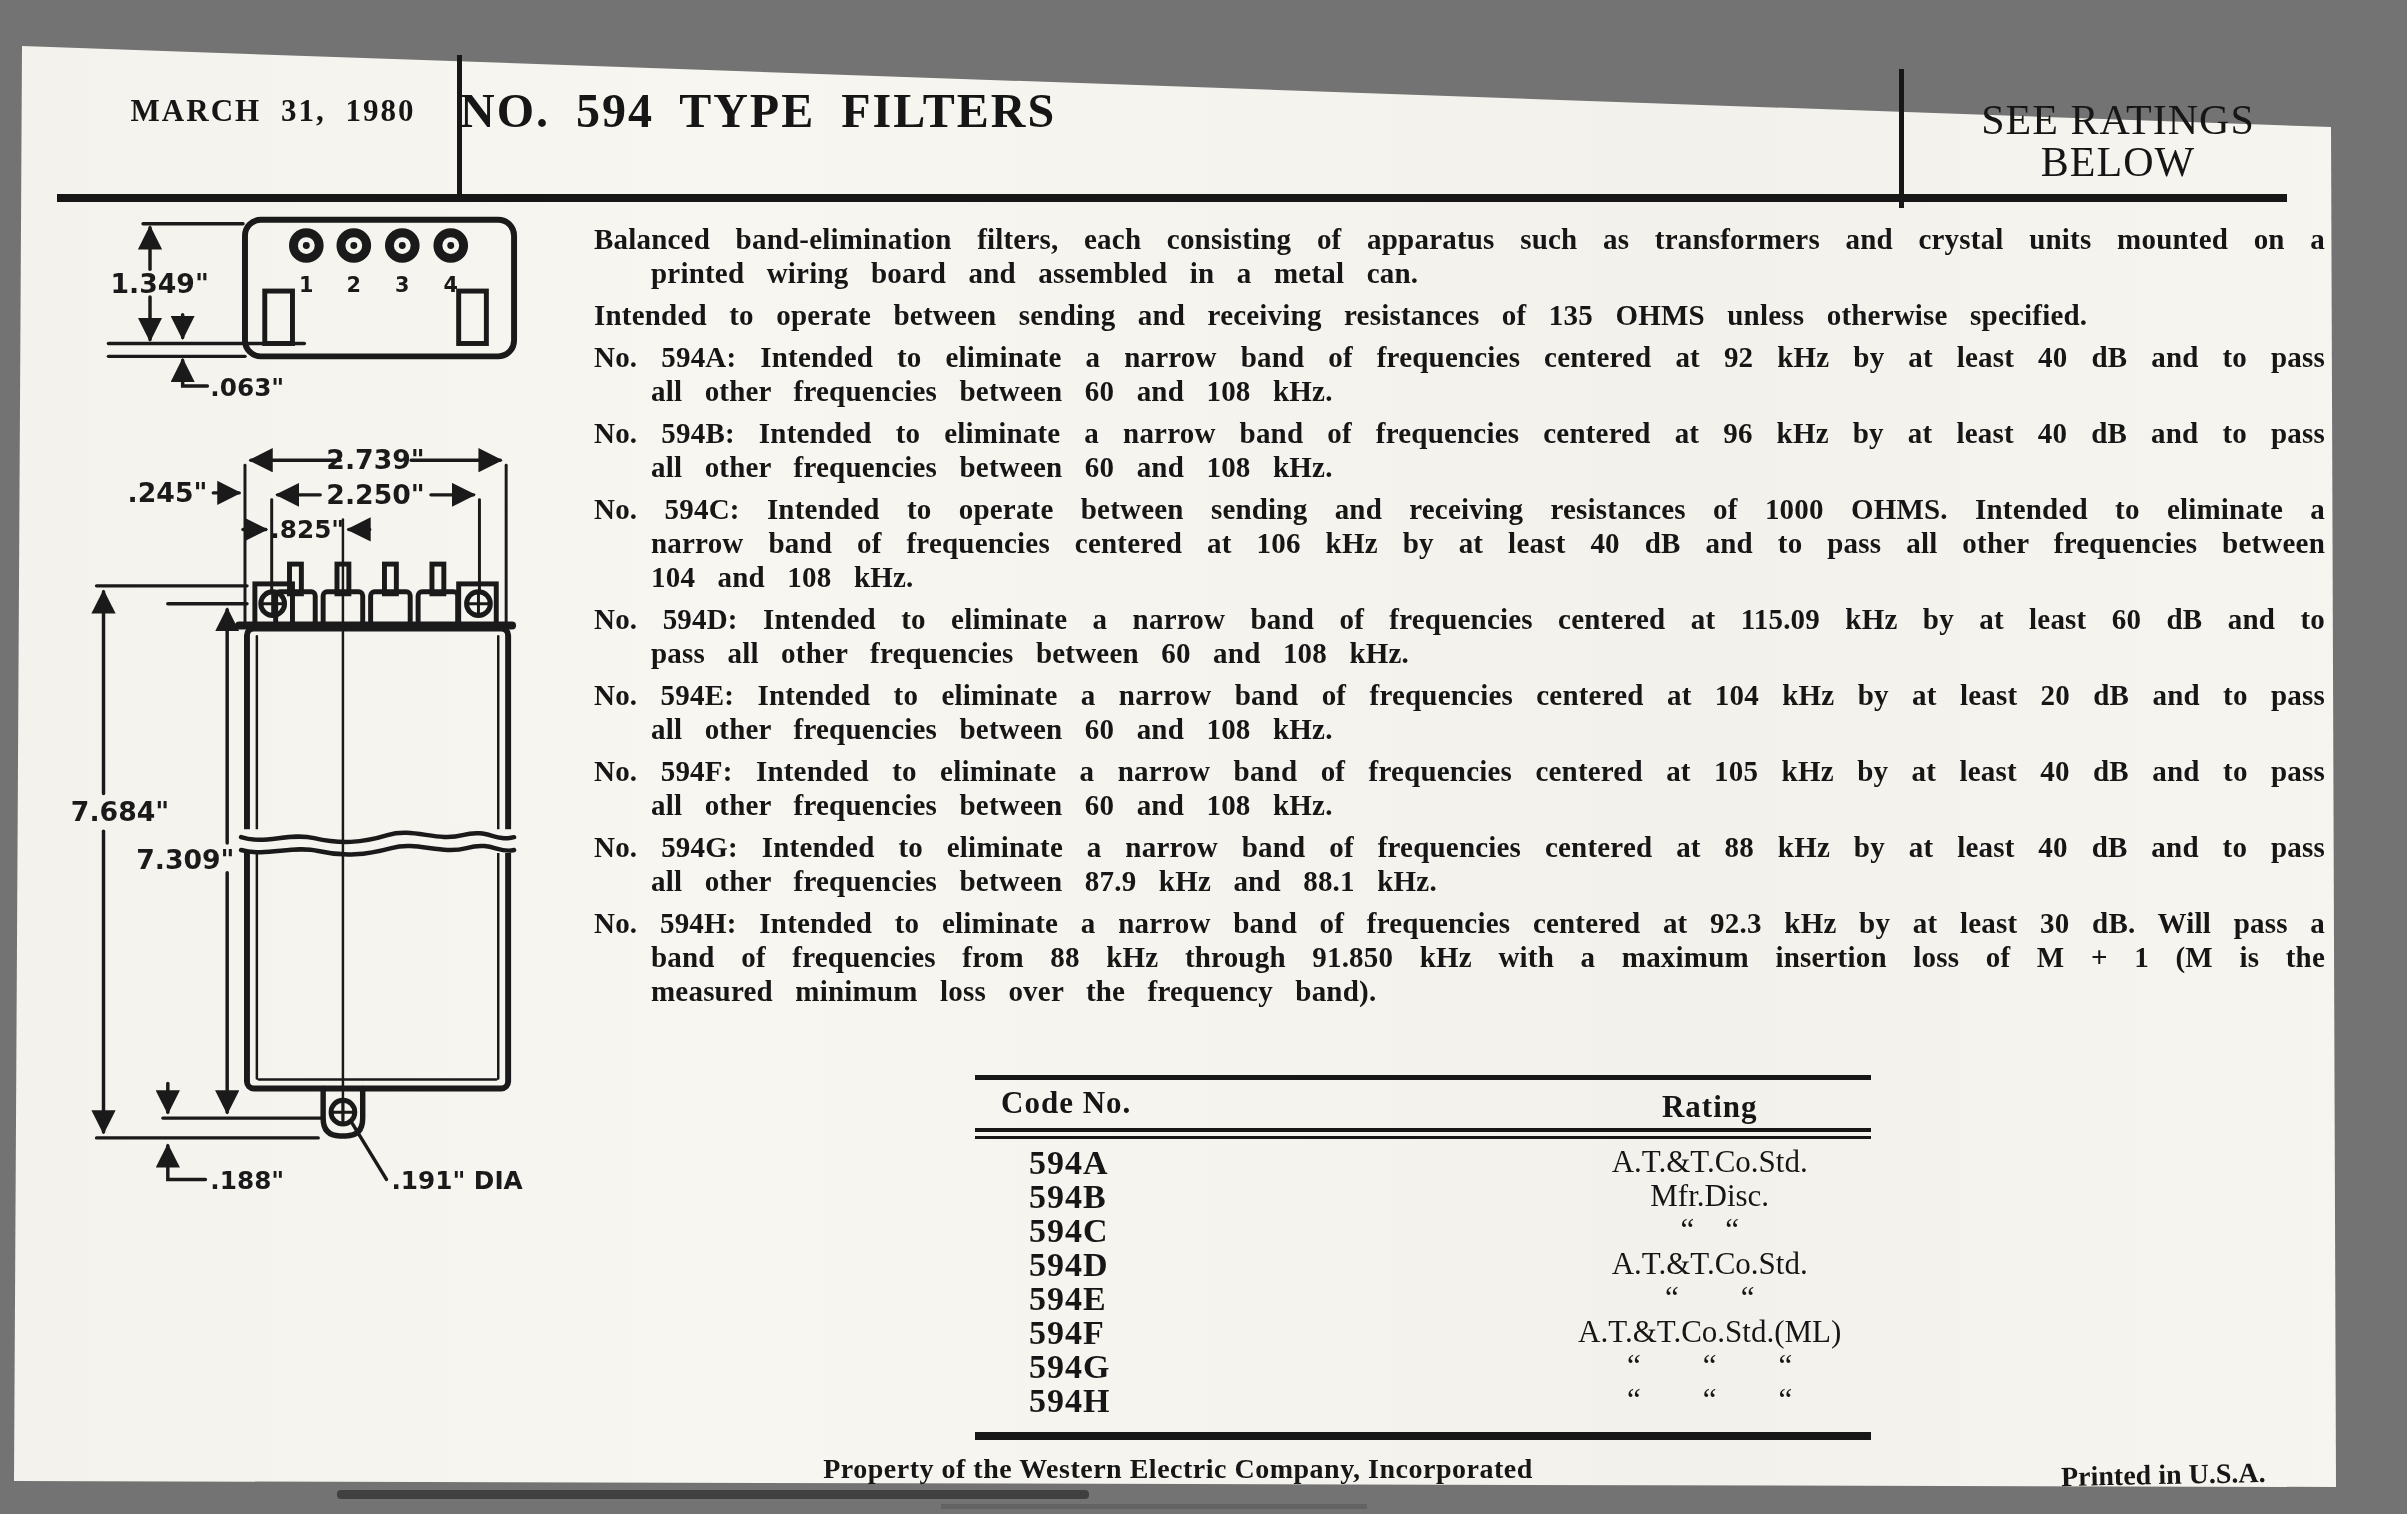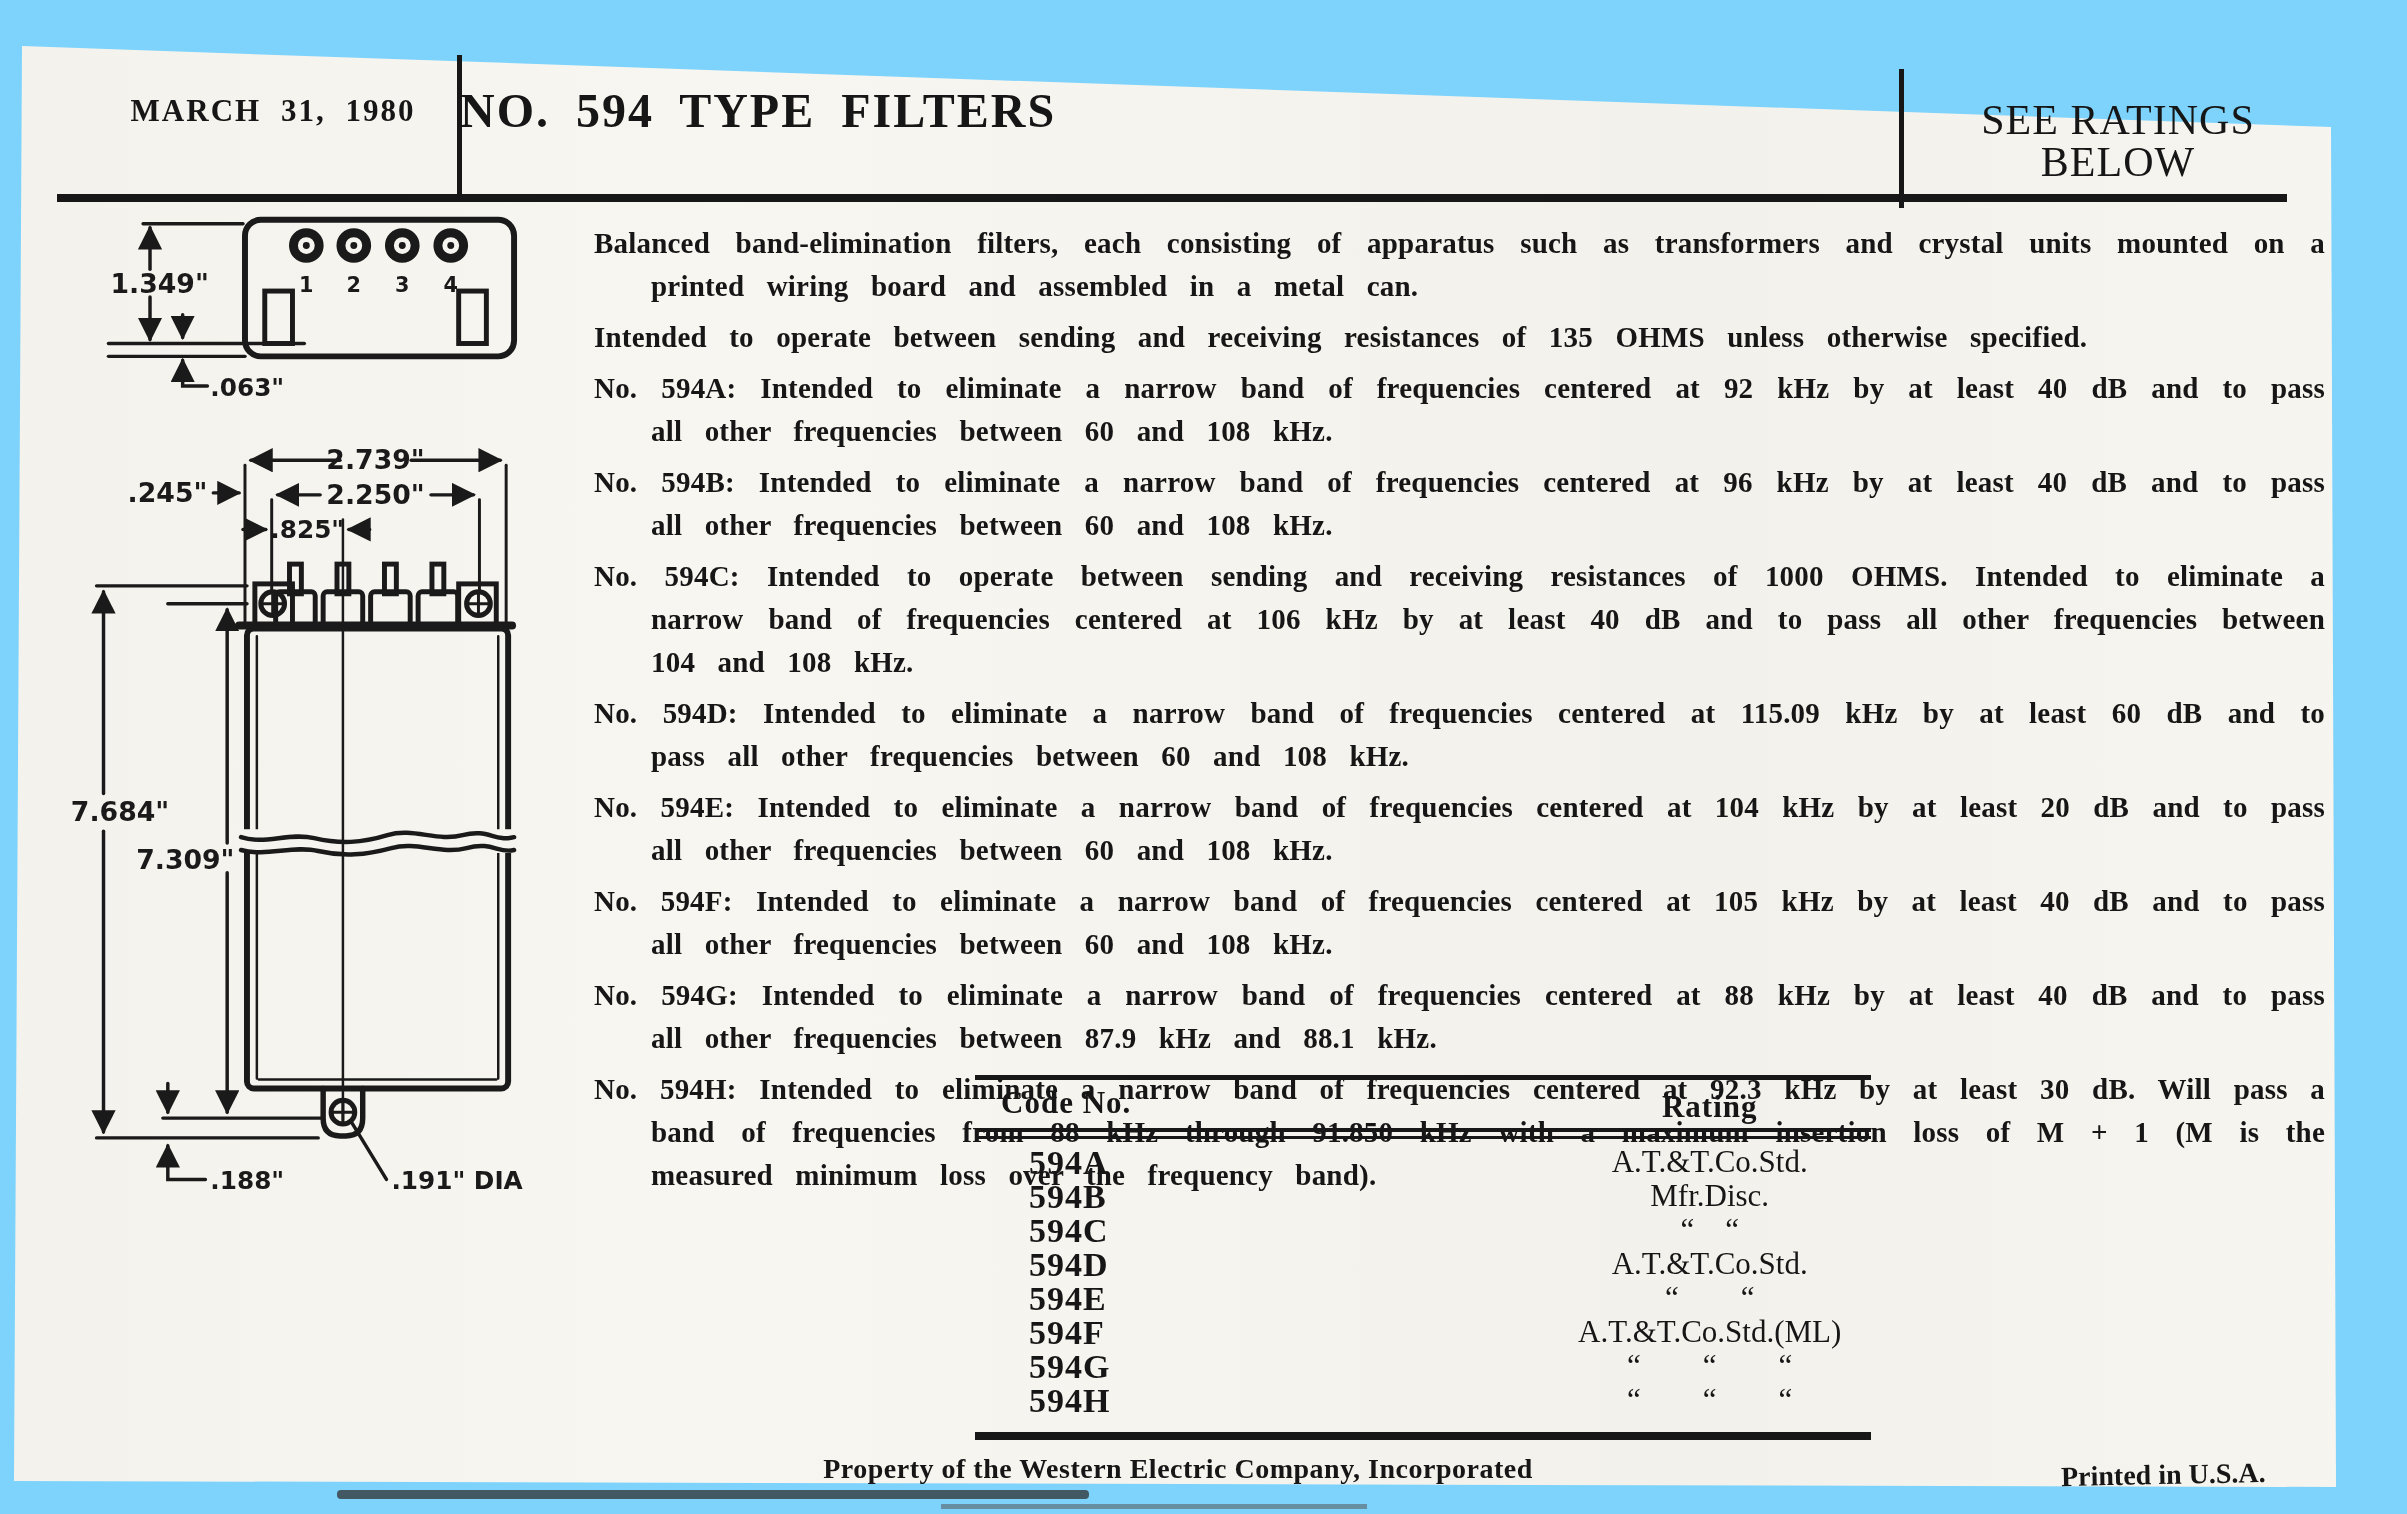--- a/index.html
+++ b/index.html
@@ -1,16 +1,16 @@
 <!DOCTYPE html>
 <html><head>
 <meta charset="utf-8">
 <style>
   html,body{margin:0;padding:0;background:#070707;}
-  .stage{position:relative;width:2408px;height:1515px;background:#7dd3fc;overflow:hidden;
+  .stage{position:relative;width:2408px;height:1515px;background:#737373;overflow:hidden;
          font-family:"Liberation Serif","DejaVu Serif",serif;color:#161616;}
   .paper{position:absolute;left:0;top:0;width:2408px;height:1515px;
          background:linear-gradient(90deg,#f4f2ec,#f8f6f1 30%,#f3f1eb 70%,#f7f5ef);
          clip-path:polygon(22px 46px,2331px 127px,2336px 1487px,14px 1481px);z-index:0;}
   .smudge{position:absolute;background:#2f2f2f;opacity:.75;border-radius:4px;z-index:2;}
   .dash-mark{position:absolute;background:#555;opacity:.55;z-index:2;}
 
   
   .hdr-date{position:absolute;left:89px;top:93px;width:368px;text-align:center;
             font-size:31px;font-weight:bold;letter-spacing:2px;word-spacing:10px;z-index:3;}
@@ -18,21 +18,21 @@
   .vdiv-left{left:457px;top:55px;height:141px;}
   .vdiv-right{left:1899px;top:69px;height:139px;}
   .hdr-title{position:absolute;left:460px;top:83px;width:1439px;text-align:left;
              font-size:48px;font-weight:bold;letter-spacing:2px;word-spacing:12px;z-index:3;}
   .hdr-ratings{position:absolute;left:1911px;top:99px;width:414px;text-align:center;
                font-size:42px;font-weight:normal;letter-spacing:1px;line-height:42px;z-index:3;}
   .hrule{position:absolute;left:57px;top:194px;width:2230px;height:8px;background:#171717;z-index:3;}
 
   
   .bodycol{position:absolute;left:594px;top:222px;width:1731px;z-index:3;}
-  .para{font-size:29px;line-height:43px;font-weight:bold;text-align:justify;
+  .para{font-size:29px;line-height:34px;font-weight:bold;text-align:justify;
         padding-left:57px;text-indent:-57px;margin:0 0 8px 0;word-spacing:15px;letter-spacing:0.2px;}
 
   
   .diagram{position:absolute;left:59px;top:178px;z-index:3;}
   .dimtxt{font-family:"DejaVu Sans",sans-serif;font-weight:bold;font-size:27px;fill:#1a1a1a;}
   .dimtxt-sm{font-family:"DejaVu Sans",sans-serif;font-weight:bold;font-size:25px;fill:#1a1a1a;}
   .termnum{font-family:"DejaVu Sans",sans-serif;font-weight:bold;font-size:21px;fill:#1a1a1a;}
 
   
   .rtable{position:absolute;left:975px;top:1075px;width:896px;z-index:3;}

